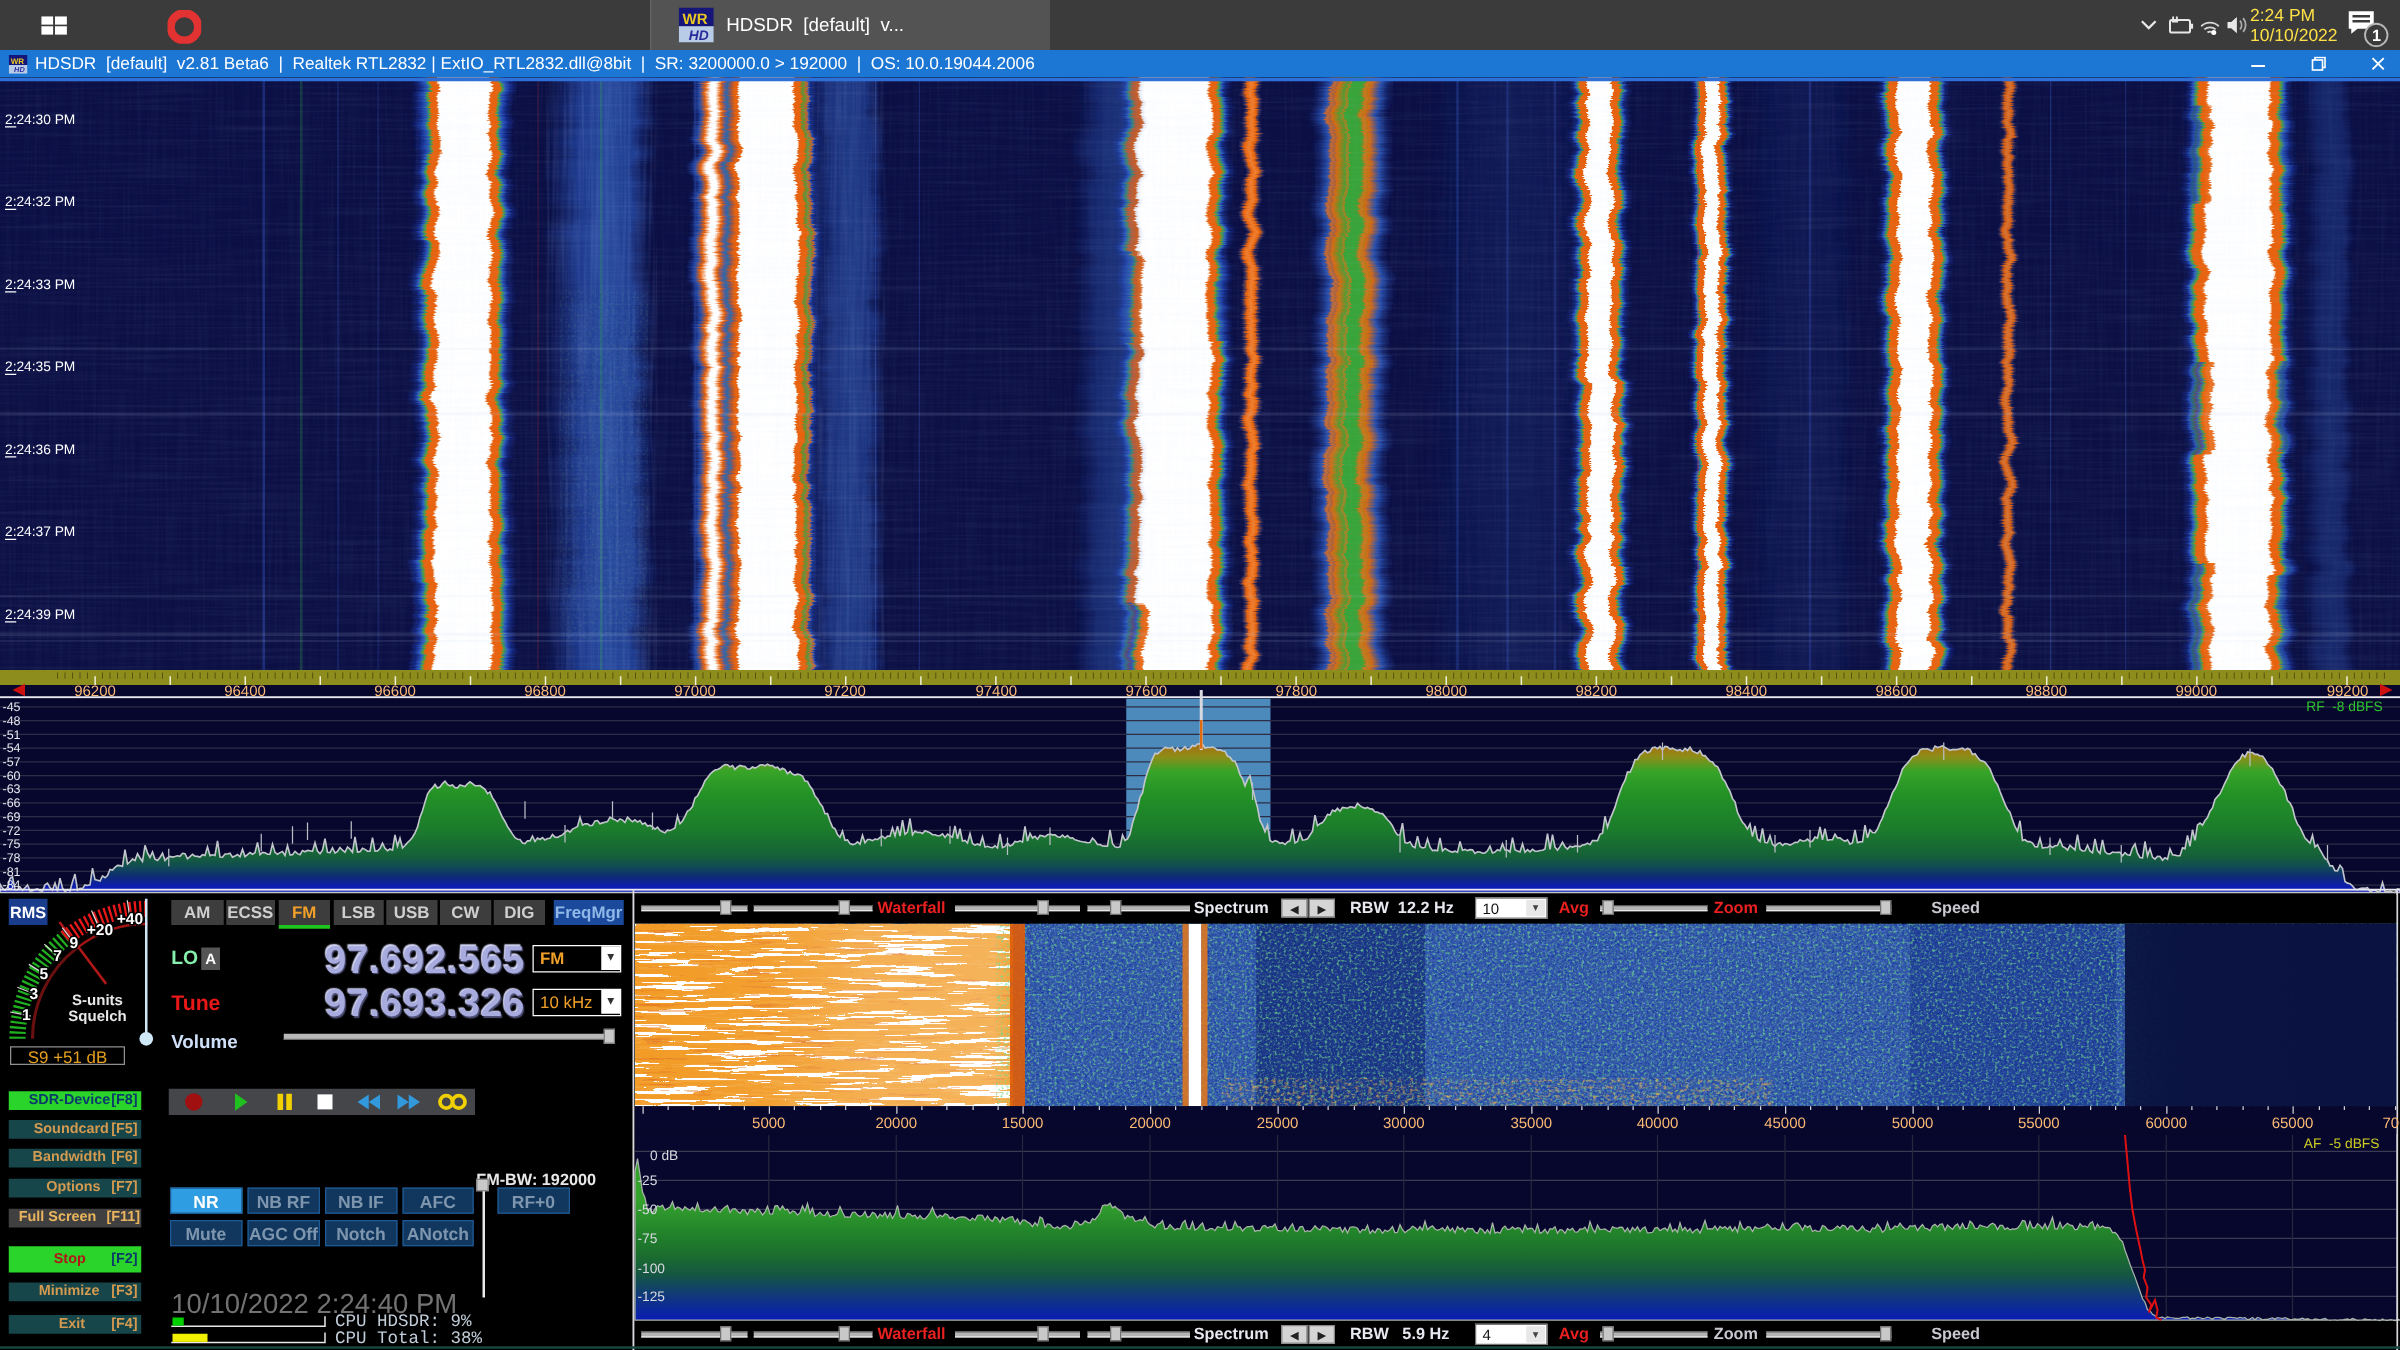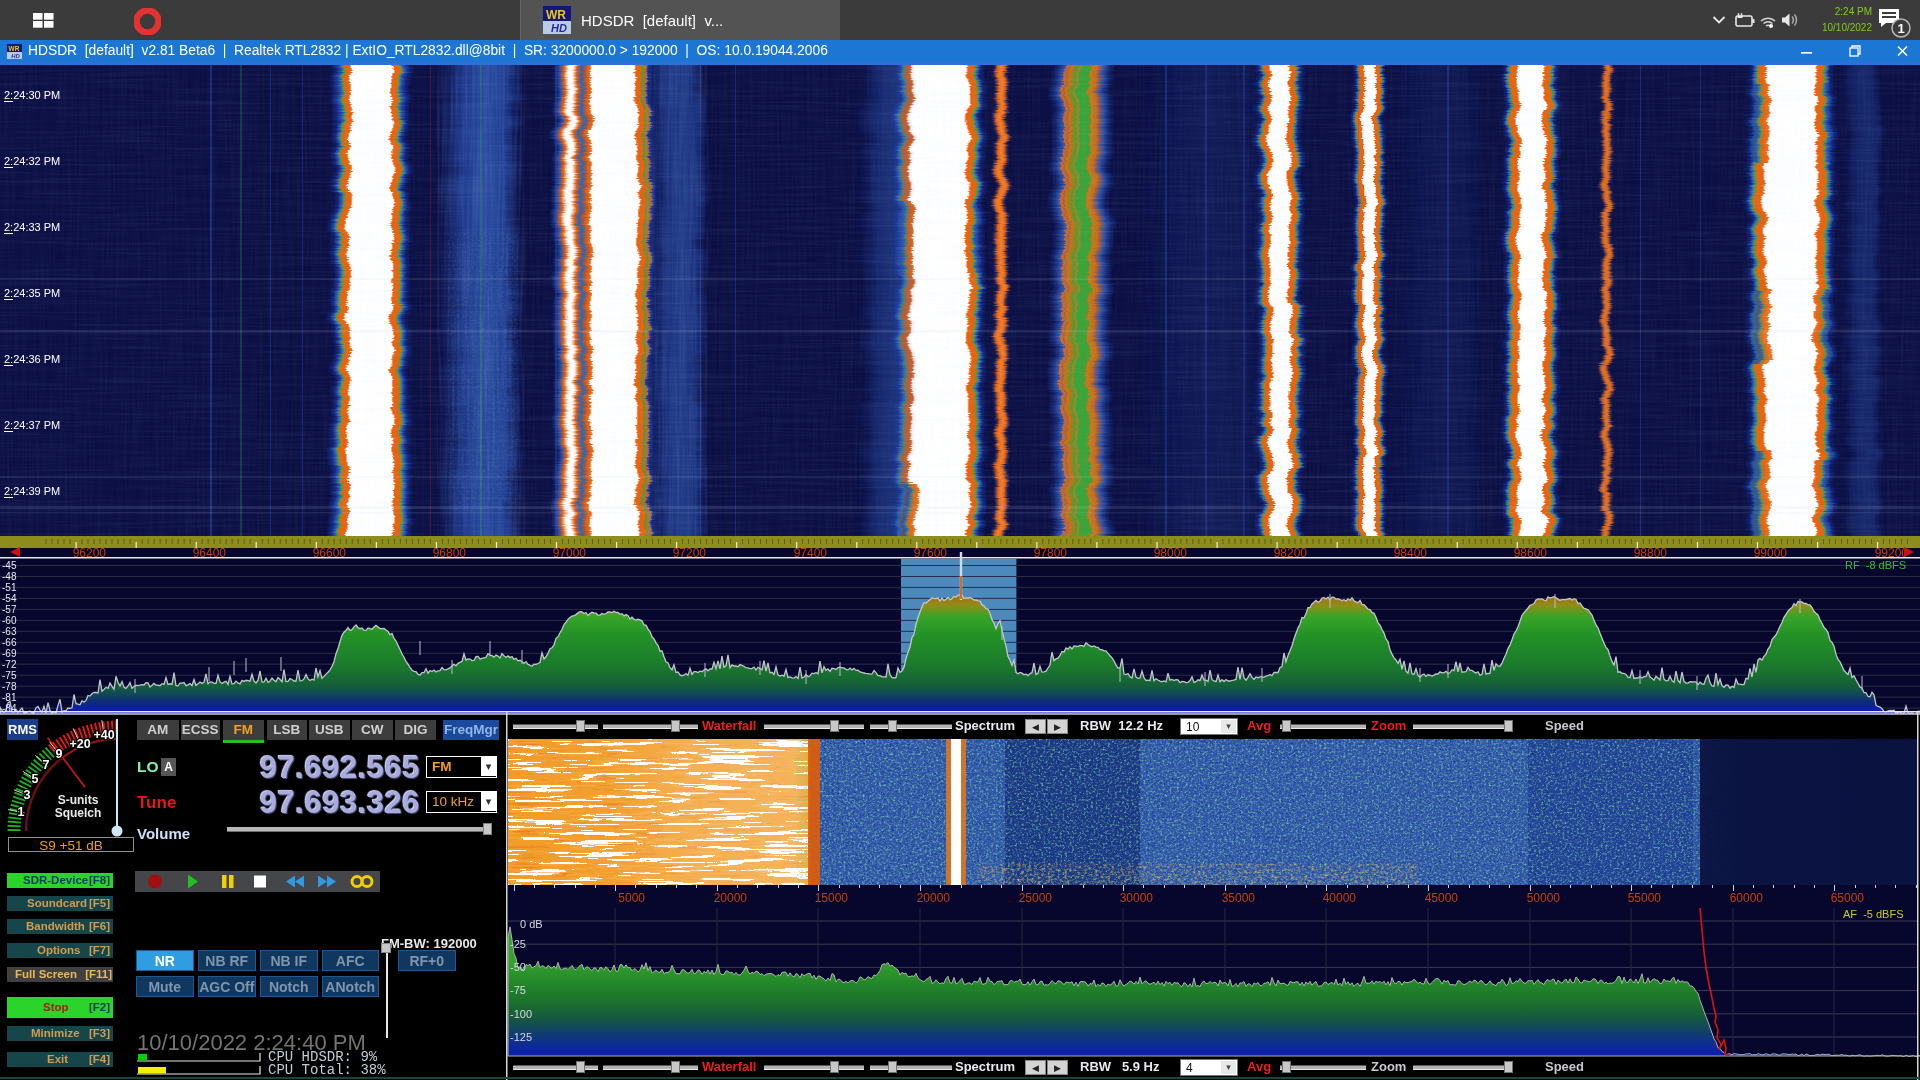--- a/index.html
+++ b/index.html
@@ -8,21 +8,21 @@
 #taskbar { position:absolute; left:0; top:0; width:1920px; height:40px; background:#3b3b3b; }
 .titem { position:absolute; top:0; height:40px; border-left:1px solid #484848; color:#fff; font-size:15px; }
 .titem span { position:absolute; top:12px; white-space:nowrap; }
 #titlebar { position:absolute; left:0; top:40px; width:1920px; height:22px; background:#1c76d4; color:#fff; font-size:13.8px; }
 
 #wf { position:absolute; left:0; top:62px; width:1920px; height:474px; }
 .wft { font: 11px "Liberation Sans", sans-serif; fill:#ffffff; }
 
 #fscale { position:absolute; left:0; top:536px; width:1920px; height:12px; background:#8d8d1e; }
 #fnumrow { position:absolute; left:0; top:548px; width:1920px; height:10px; background:#07072e; }
-.fnum { position:absolute; top:-2px; width:60px; text-align:right; color:#c2410c; font-size:12px; }
+.fnum { position:absolute; top:-2px; width:60px; text-align:center; color:#fdba74; font-size:12px; }
 
 #rfspec { position:absolute; left:0; top:0px; width:1920px; height:1080px; pointer-events:none; }
 .dbt { font: 10px "Liberation Sans", sans-serif; fill:#e8e8f0; }
 .afdb { font: 11px "Liberation Sans", sans-serif; fill:#d8d8e0; }
 
 #bpanel { position:absolute; left:0; top:712px; width:1920px; height:368px; background:#000; }
 .modebtn { position:absolute; top:8px; height:20px; background:#3d3d3d; color:#cfcfcf; font-weight:bold; font-size:13.5px; text-align:center; line-height:20px; }
 .lbtn { position:absolute; left:7px; width:106px; height:15px; background:#16464a; color:#d39a50; font-weight:bold; font-size:11.5px; line-height:15px; }
 .lbtn i { font-style:normal; position:absolute; }
 .ctl { position:absolute; height:20px; color:#e8e8f0; font-size:13px; font-weight:bold; line-height:20px; white-space:nowrap; }
@@ -62,21 +62,21 @@
     <path d="M4.5 5 h5" stroke="#e8e8e8" stroke-width="2" fill="none"></path>
   </svg>
   <svg class="abs" style="left:1759px;top:12px" width="18" height="16" viewBox="0 0 18 16">
     <path d="M2 9 a10 10 0 0 1 14 0 M4.5 11.5 a7 7 0 0 1 9 0 M7 14 a3.5 3.5 0 0 1 4 0" stroke="#d8d8d8" stroke-width="1.5" fill="none"></path>
     <circle cx="12" cy="14" r="2" fill="#fff"></circle>
   </svg>
   <svg class="abs" style="left:1781px;top:12px" width="19" height="16" viewBox="0 0 19 16">
     <path d="M1 5.5 H4 L8.5 1.5 V14.5 L4 10.5 H1 Z" fill="#e8e8e8"></path>
     <path d="M11 4.5 a5.5 5.5 0 0 1 0 7 M13.5 2.5 a8.5 8.5 0 0 1 0 11" stroke="#aaa" stroke-width="1.5" fill="none"></path>
   </svg>
-  <div class="abs" style="left:1800px;top:4px;width:72px;text-align:right;color:#84cc16;font-size:10px;line-height:16px">2:24 PM<br>10/10/2022</div>
+  <div class="abs" style="left:1800px;top:4px;width:72px;text-align:left;color:#fde047;font-size:14px;line-height:16px">2:24 PM<br>10/10/2022</div>
   <svg class="abs" style="left:1878px;top:8px" width="34" height="30" viewBox="0 0 34 30">
     <path d="M1 1 H21 V15 H8 L3 19 V15 H1 Z" fill="#fff"></path>
     <rect x="4" y="4" width="14" height="2" fill="#3b3b3b"></rect>
       <rect x="4" y="8" width="14" height="2" fill="#3b3b3b"></rect>
     <circle cx="23" cy="20" r="9" fill="#3b3b3b" stroke="#b8b8b8" stroke-width="1.5"></circle>
     <text x="19.5" y="25" font-size="13" font-weight="bold" fill="#fff" font-family="Liberation Sans">1</text>
   </svg>
 </div>
 
 <div id="titlebar">
@@ -814,21 +814,21 @@
       <text x="35" y="783" text-anchor="middle" font-size="12.5" font-weight="bold" fill="#fff" font-family="Liberation Sans" stroke="#000" stroke-width="2.5" paint-order="stroke">5</text>
       <text x="46" y="769" text-anchor="middle" font-size="12.5" font-weight="bold" fill="#fff" font-family="Liberation Sans" stroke="#000" stroke-width="2.5" paint-order="stroke">7</text>
       <text x="59" y="758" text-anchor="middle" font-size="12.5" font-weight="bold" fill="#fff" font-family="Liberation Sans" stroke="#000" stroke-width="2.5" paint-order="stroke">9</text>
       <text x="80" y="748" text-anchor="middle" font-size="12.5" font-weight="bold" fill="#fff" font-family="Liberation Sans" stroke="#000" stroke-width="2.5" paint-order="stroke">+20</text>
       <text x="104" y="739" text-anchor="middle" font-size="12.5" font-weight="bold" fill="#fff" font-family="Liberation Sans" stroke="#000" stroke-width="2.5" paint-order="stroke">+40</text>
     <text x="78" y="804" text-anchor="middle" font-size="12" font-weight="bold" fill="#e8e8e8" font-family="Liberation Sans">S-units</text>
     <text x="78" y="817" text-anchor="middle" font-size="12" font-weight="bold" fill="#e8e8e8" font-family="Liberation Sans">Squelch</text>
     <line x1="117" y1="719" x2="117" y2="828" stroke="#cfe8f8" stroke-width="2"></line>
     <circle cx="117" cy="831" r="5.5" fill="#cfe8f8"></circle>
   </svg>
-  <div class="abs" style="left:8px;top:125px;width:126px;height:15px;border:1px solid #909090;color:#e8a020;font-size:13.5px;text-align:center;line-height:15px">S9 +51 dB</div>
+  <div class="abs" style="left:8px;top:125px;width:92px;height:15px;border:1px solid #909090;color:#e8a020;font-size:13.5px;text-align:center;line-height:15px">S9 +51 dB</div>
 
   <div class="modebtn" style="left:137px;width:41.5px">AM</div>
   <div class="modebtn" style="left:180.5px;width:39.5px">ECSS</div>
   <div class="modebtn" style="left:223px;width:40.6px;color:#f0a028">FM</div>
   <div class="abs" style="left:223px;top:28px;width:40.6px;height:3px;background:#1fc41f"></div>
   <div class="modebtn" style="left:266.6px;width:40.4px">LSB</div>
   <div class="modebtn" style="left:309px;width:40.7px">USB</div>
   <div class="modebtn" style="left:351.7px;width:41.3px">CW</div>
   <div class="modebtn" style="left:395px;width:41px">DIG</div>
   <div class="modebtn" style="left:442.8px;width:56.2px;background:#1b4a9c;color:#8fb8e8">FreqMgr</div>

